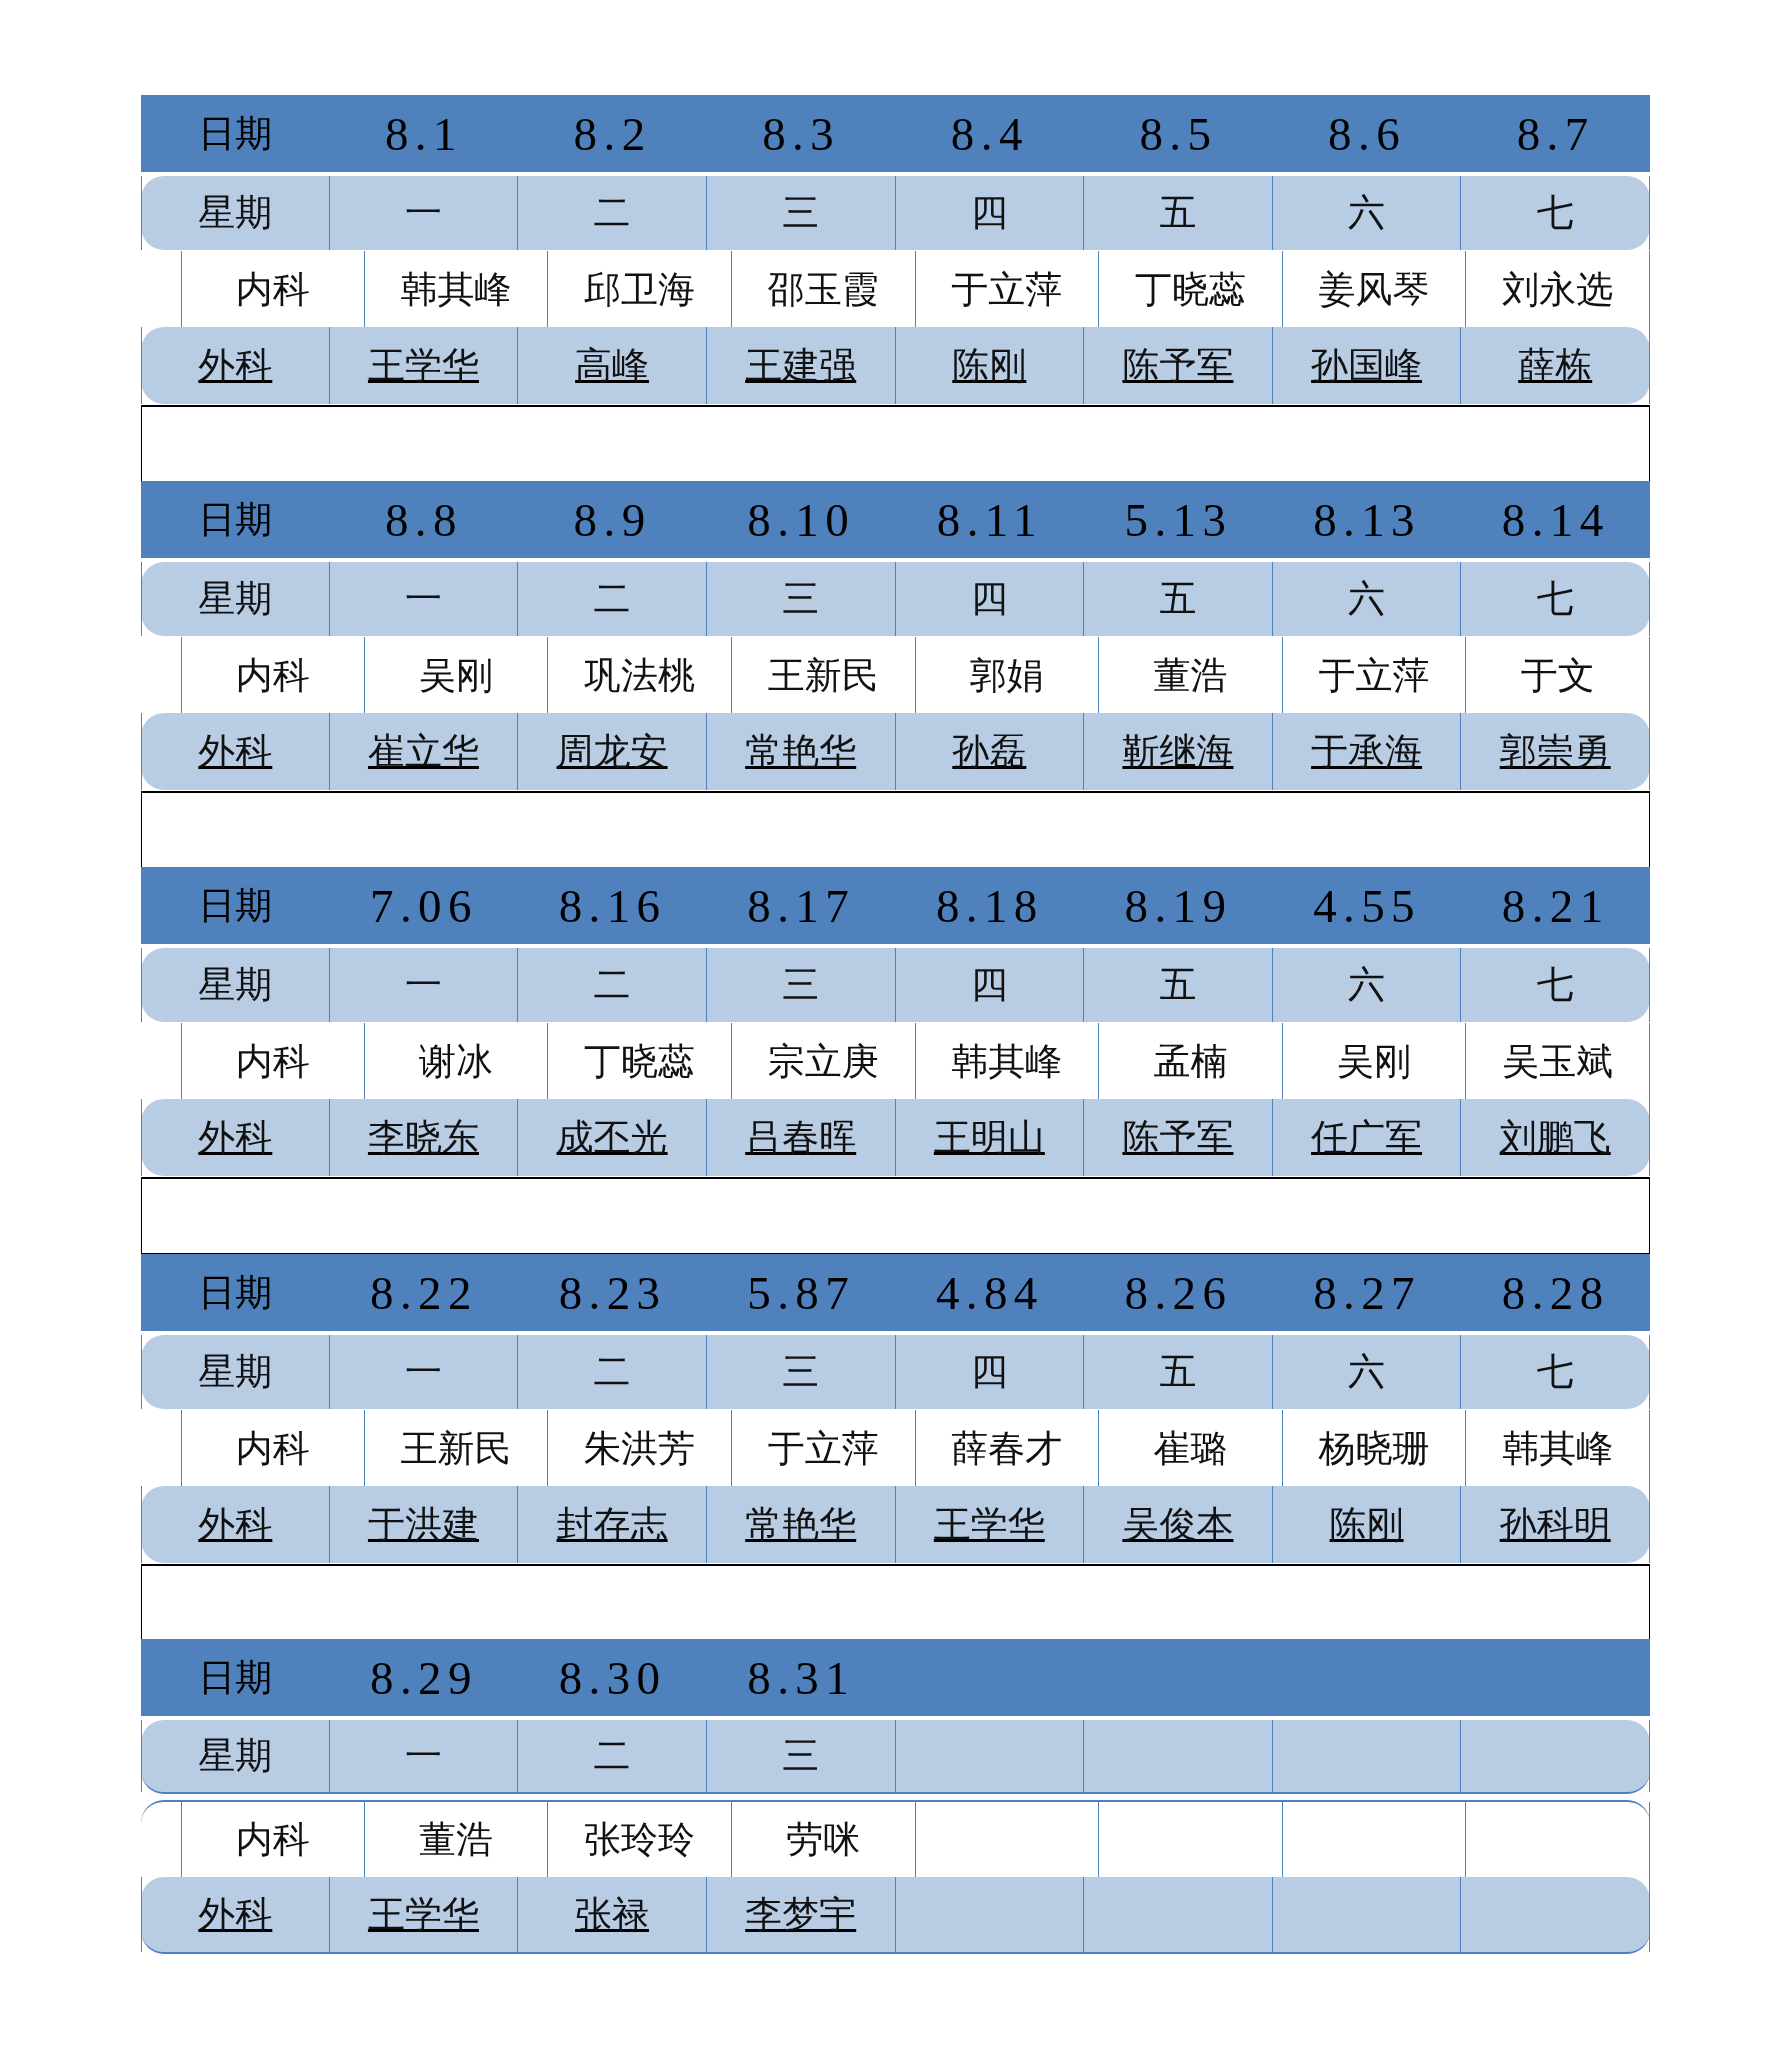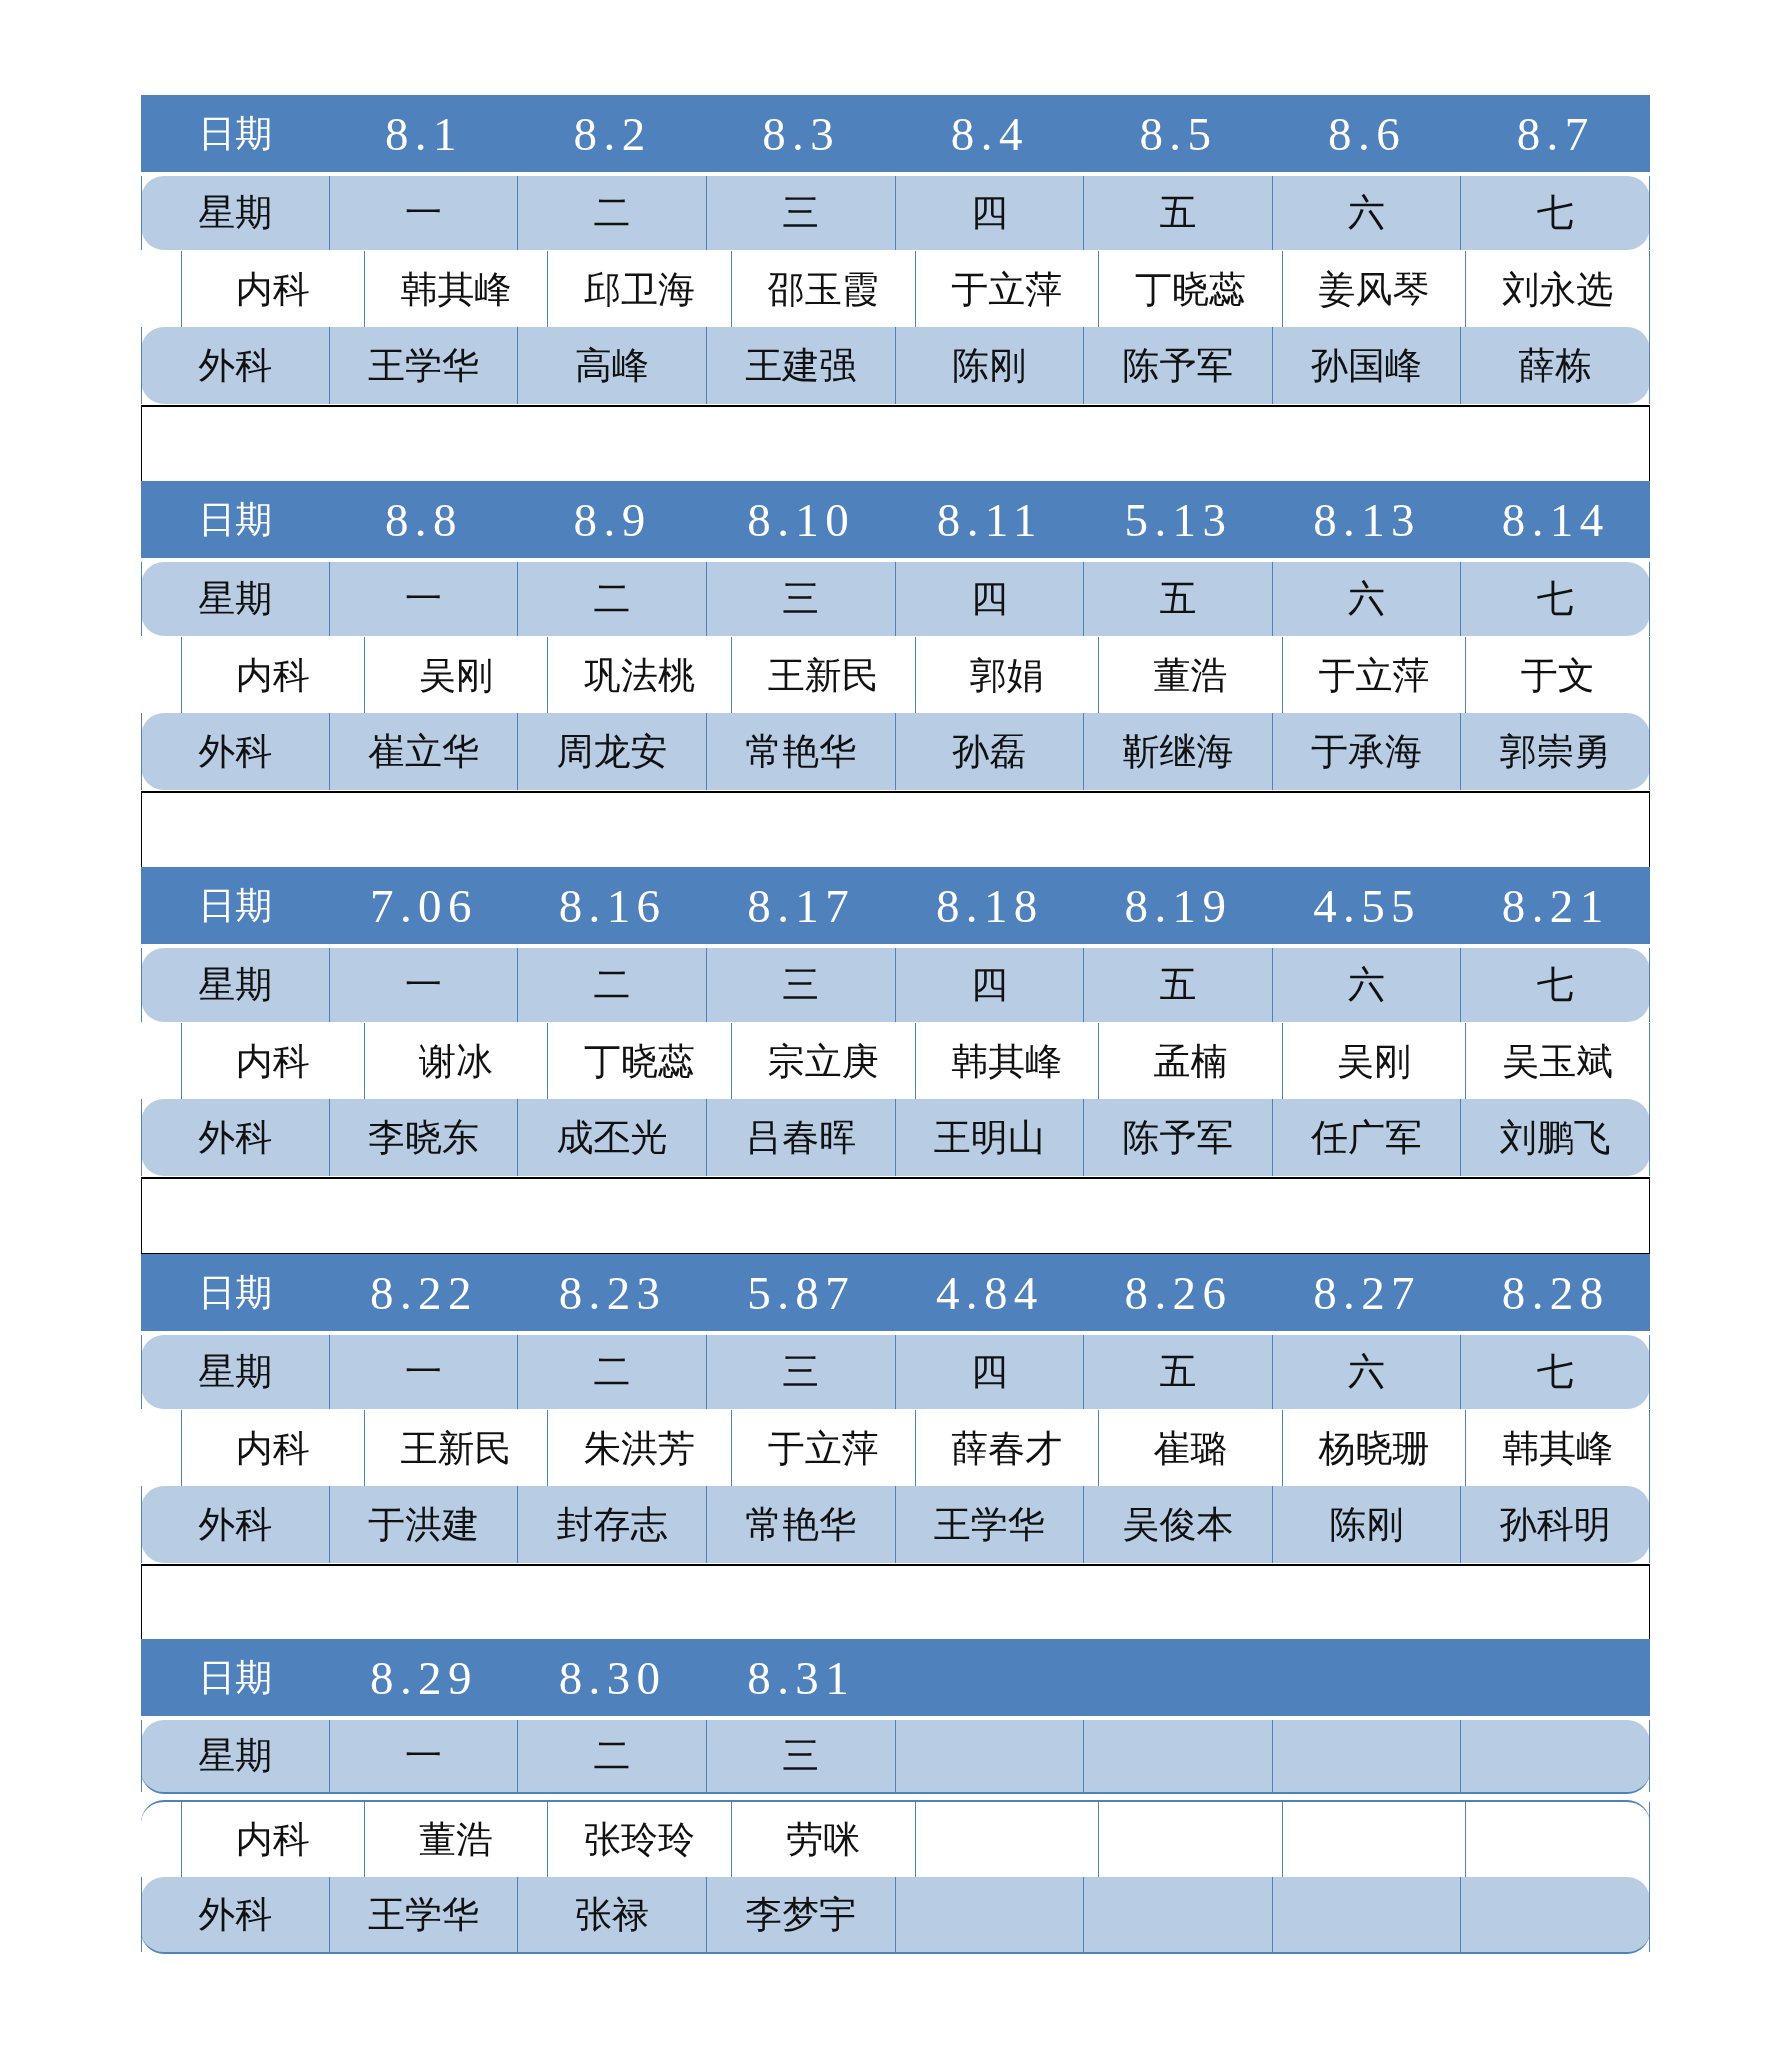--- a/index.html
+++ b/index.html
@@ -4,39 +4,39 @@
 <style>
   html, body { margin: 0; padding: 0; background: #ffffff; }
   body { width: 1792px; height: 2049px; position: relative; overflow: hidden; }
   .block { position: absolute; left: 141px; width: 1509px; }
   .hdr {
     position: absolute; left: 0; top: 0; width: 1509px; height: 77px;
     background: #4F81BD; display: flex;
   }
   .hdr .cell {
     width: 189px; height: 77px; display: flex; align-items: center; justify-content: center;
-    color: #ffffff; font-family: "DejaVu Serif", "Liberation Serif", serif; font-size: 37px;
+    color: #000000; font-family: "DejaVu Serif", "Liberation Serif", serif; font-size: 37px;
   }
   .hdr .cell.num { letter-spacing: 6.4px; font-family: "Liberation Serif", "DejaVu Serif", serif; font-size: 47px; }
   .row {
     position: absolute; left: 0; width: 1509px; display: flex; box-sizing: border-box; border-radius: 23px;
   }
   .row .cell {
     width: 189px; box-sizing: border-box; display: flex; align-items: center; justify-content: center;
     color: #111111; font-family: "DejaVu Serif", "Liberation Serif", serif; font-size: 37px;
     border-right: 1.6px solid #4F81BD;
   }
   .row .cell:first-child { border-left: 1.6px solid #4F81BD; }
   .row.light { background: #B8CCE4; }
   .row.white { background: #ffffff; }
   .row.b-bottom { border-bottom: 2.4px solid #4F81BD; }
   .row.b-top { border-top: 2.4px solid #4F81BD; }
   .row.week { top: 81px; height: 74px; }
   .row.med { top: 156px; height: 77px; padding-left: 40px; }
-  .row.surg { top: 232px; height: 77px; }
+  .row.surg { top: 232px; height: 77px; text-decoration: underline; }
   .blank {
     position: absolute; left: 0; top: 310px; width: 1509px; height: 78px; box-sizing: border-box;
     background: #ffffff; border: 2.4px solid #000000; border-left-width: 1.6px; border-right-width: 1.6px;
   }
   .last .row.week { height: 74px; }
   .last .row.med { top: 161px; height: 77px; }
   .last .row.surg { top: 238px; height: 77px; }
 </style>
 </head>
 <body>

